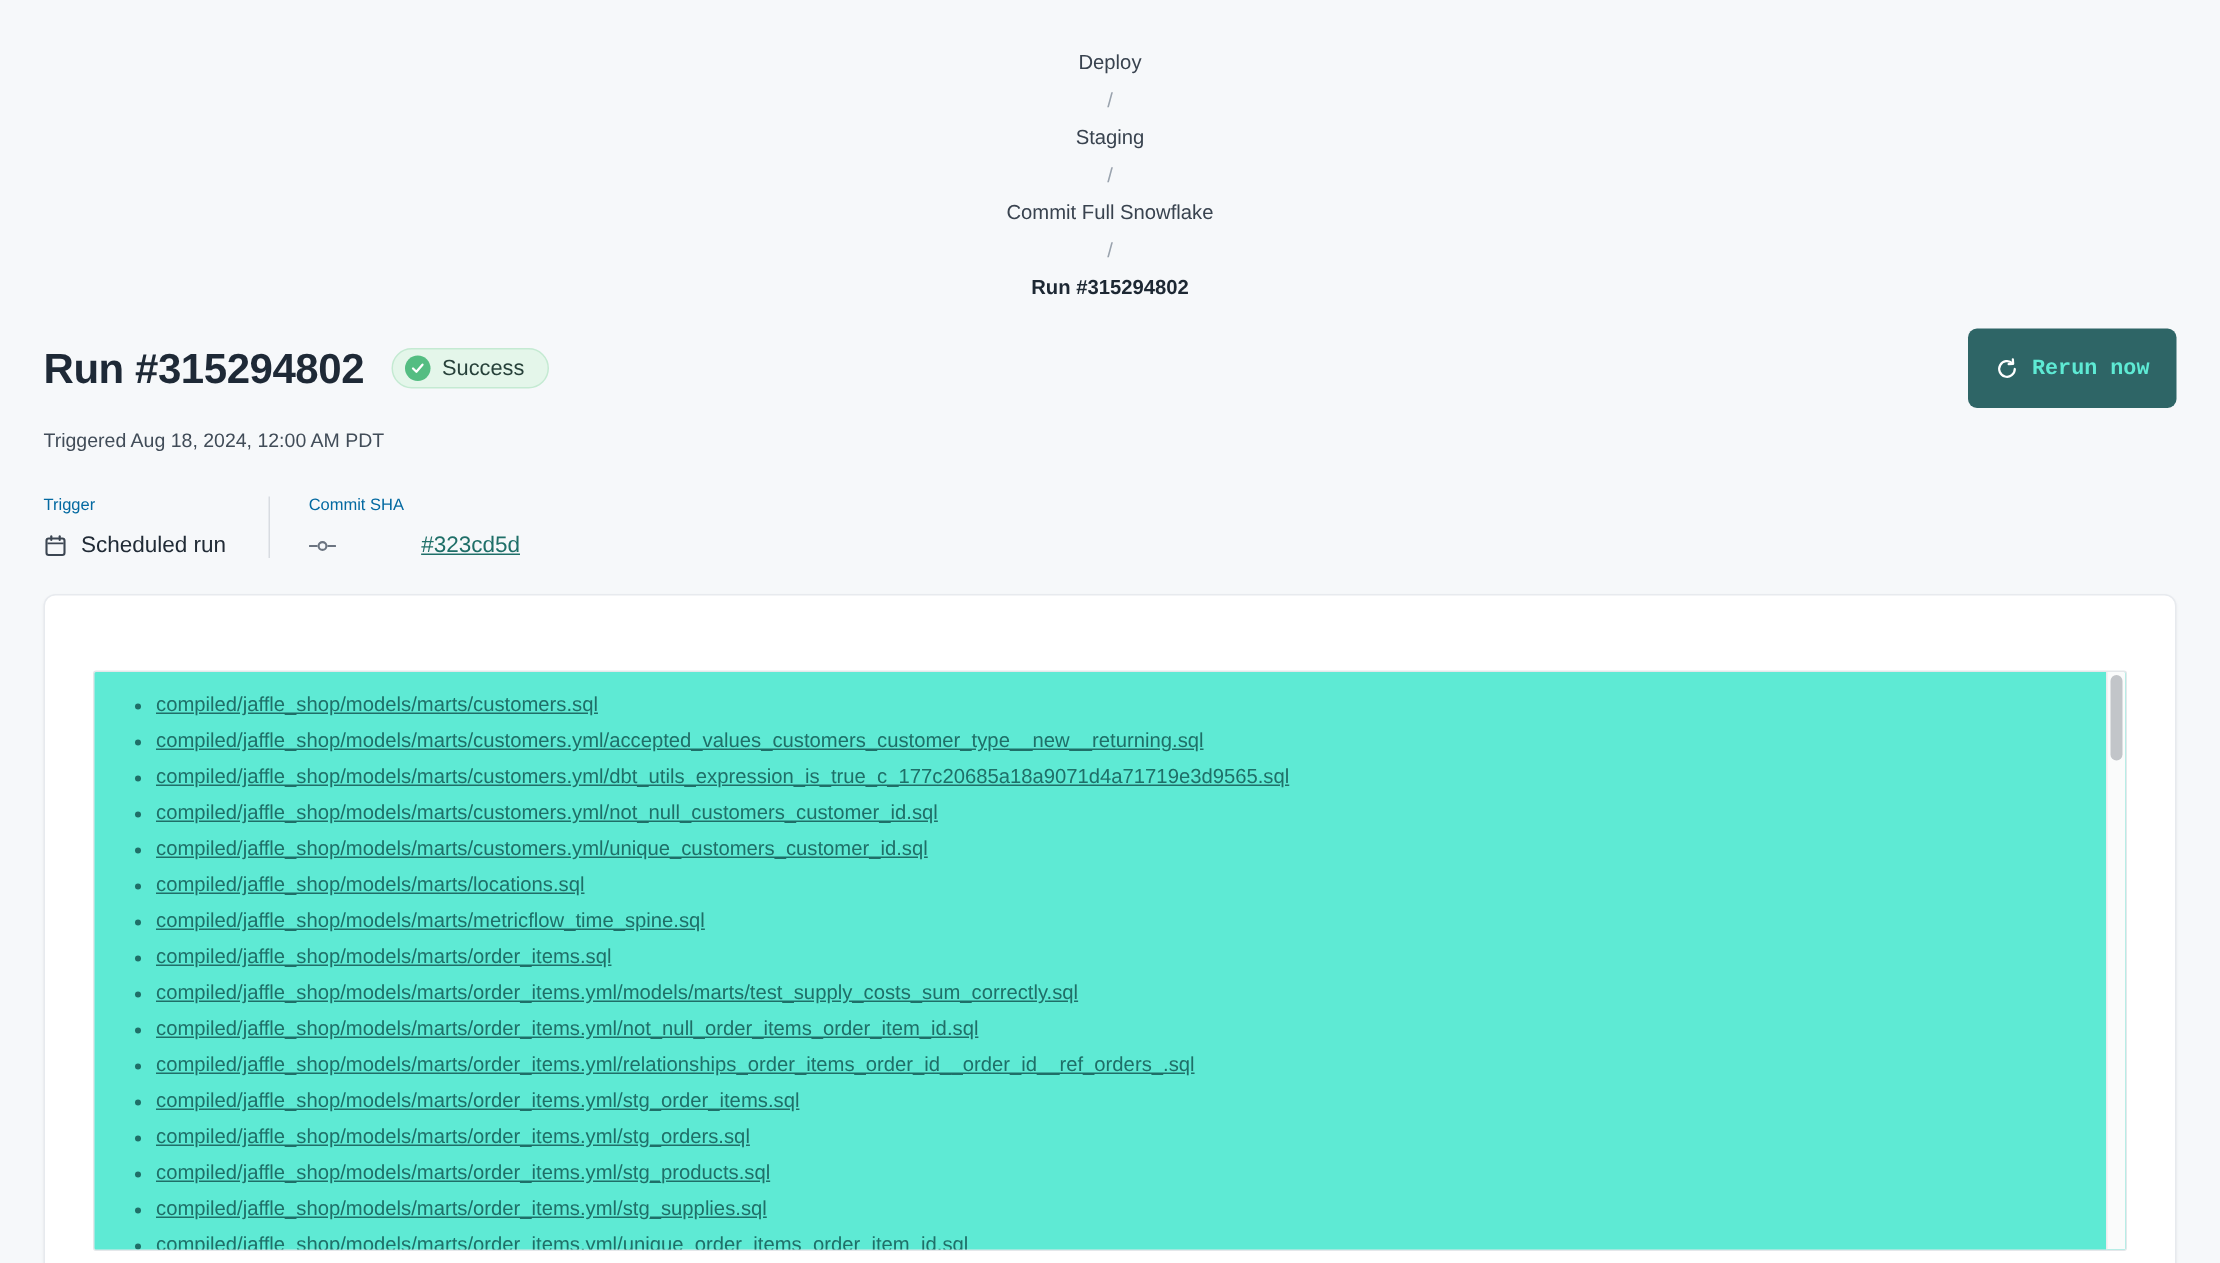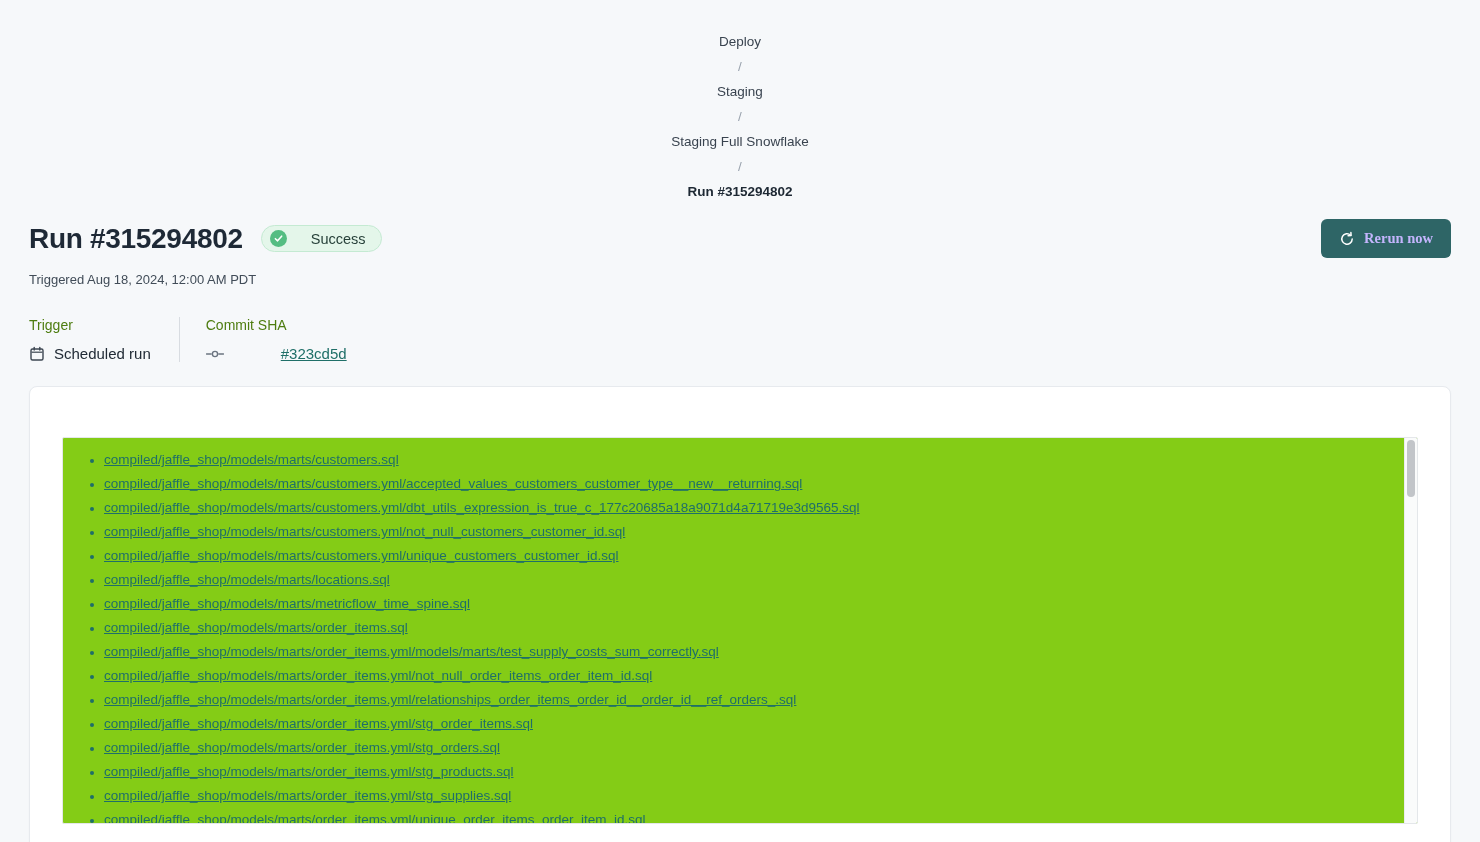--- a/index.html
+++ b/index.html
@@ -17,42 +17,42 @@
   .breadcrumb { display: flex; align-items: center; gap: 10px; font-size: 13.5px; flex-direction: column; }
   .breadcrumb a { color: #39434f; text-decoration: none; }
   .breadcrumb .sep { color: #9aa3ae; }
   .breadcrumb .current { color: #1d2833; font-weight: 700; }
 
   
   .header-row { display: flex; align-items: center; justify-content: space-between; margin-top: 20px; }
   .title-group { display: flex; align-items: center; gap: 18px; }
   .page-title { font-size: 28px; font-weight: 700; color: #1e2936; letter-spacing: -0.3px; margin: 0; }
   .status-badge {
-    display: inline-flex; align-items: center; gap: 24px;
+    display: inline-flex; align-items: center; gap: 8px;
     background: #e4f6ea; border: 1px solid #c4ead2; border-radius: 999px;
     padding: 4px 15px 4px 8px; font-size: 14.5px; color: #27413a;
   }
   .status-badge .dot {
     width: 17px; height: 17px; border-radius: 50%;
     background: #54bd82; display: inline-flex; align-items: center; justify-content: center;
   }
   .rerun-btn {
     display: inline-flex; align-items: center; gap: 9px;
-    background: #2e6566; color: #c4b5fd; border: none; border-radius: 6px;
+    background: #2e6566; color: #5eead4; border: none; border-radius: 6px;
     padding: 10px 18px; font-size: 14.5px; font-weight: 700;
-    font-family: Liberation Serif, serif; cursor: pointer;
-    height: 39px;
+    font-family: Liberation Mono, monospace; cursor: pointer;
+    height: 53px;
   }
   .triggered { margin-top: 14px; font-size: 13px; color: #414c58; }
 
   
   .meta-row { display: flex; margin-top: 30px; }
   .meta-col { padding-right: 28px; }
   .meta-col + .meta-col { border-left: 1px solid #d8dce1; padding-left: 26px; }
-  .meta-label { font-size: 14px; color: #4d7c0f; margin-bottom: 12px; }
+  .meta-label { font-size: 11px; color: #0369a1; margin-bottom: 12px; }
   .meta-value { display: flex; align-items: center; gap: 9px; font-size: 15px; color: #212b36; }
   .meta-value svg { flex: 0 0 auto; }
   .commit-link { color: #1f6f68; font-size: 15px; margin-left: 48px; }
 
   
   .card {
     margin-top: 24px; background: #ffffff;
     border: 1px solid #e7eaee; border-radius: 8px;
     height: 559px; padding: 34px 32px 30px;
     box-shadow: 0 1px 2px rgba(16,24,40,0.04);
@@ -67,21 +67,21 @@
   }
   .artifacts-desc { margin: 19px 0 0; font-size: 13.5px; color: #232c36; }
   .artifacts-desc code {
     font-family: "Liberation Mono", "DejaVu Sans Mono", monospace;
     font-size: 12.5px; color: #232c36;
   }
 
   
   .list-box {
     margin-top: 16px; position: relative; overflow: hidden;
-    border: 1px solid #e4e7ea; border-radius: 2px; height: 387px; background: #84cc16;
+    border: 1px solid #e4e7ea; border-radius: 2px; height: 387px; background: #5eead4;
   }
   .file-list {
     margin: 14px 0 0; padding: 0 30px 0 41px; list-style: disc;
   }
   .file-list li { margin: 0 0 9px; line-height: 15px; font-size: 13.5px; }
   .file-list li::marker { color: #1f6f68; font-size: 12px; }
   .file-list a { color: #1f6f68; text-decoration: underline; }
 
   .scrollbar-track {
     position: absolute; top: 0; right: 0; bottom: 0; width: 13px;
@@ -95,21 +95,21 @@
 </head>
 <body>
 
 <div class="page">
 
   <nav class="breadcrumb">
     <a href="#">Deploy</a>
     <span class="sep">/</span>
     <a href="#">Staging</a>
     <span class="sep">/</span>
-    <a href="#">Staging Full Snowflake</a>
+    <a href="#">Commit Full Snowflake</a>
     <span class="sep">/</span>
     <span class="current">Run #315294802</span>
   </nav>
 
   <div class="header-row">
     <div class="title-group">
       <h1 class="page-title">Run #315294802</h1>
       <span class="status-badge">
         <span class="dot">
           <svg width="9" height="9" viewBox="0 0 10 10">

